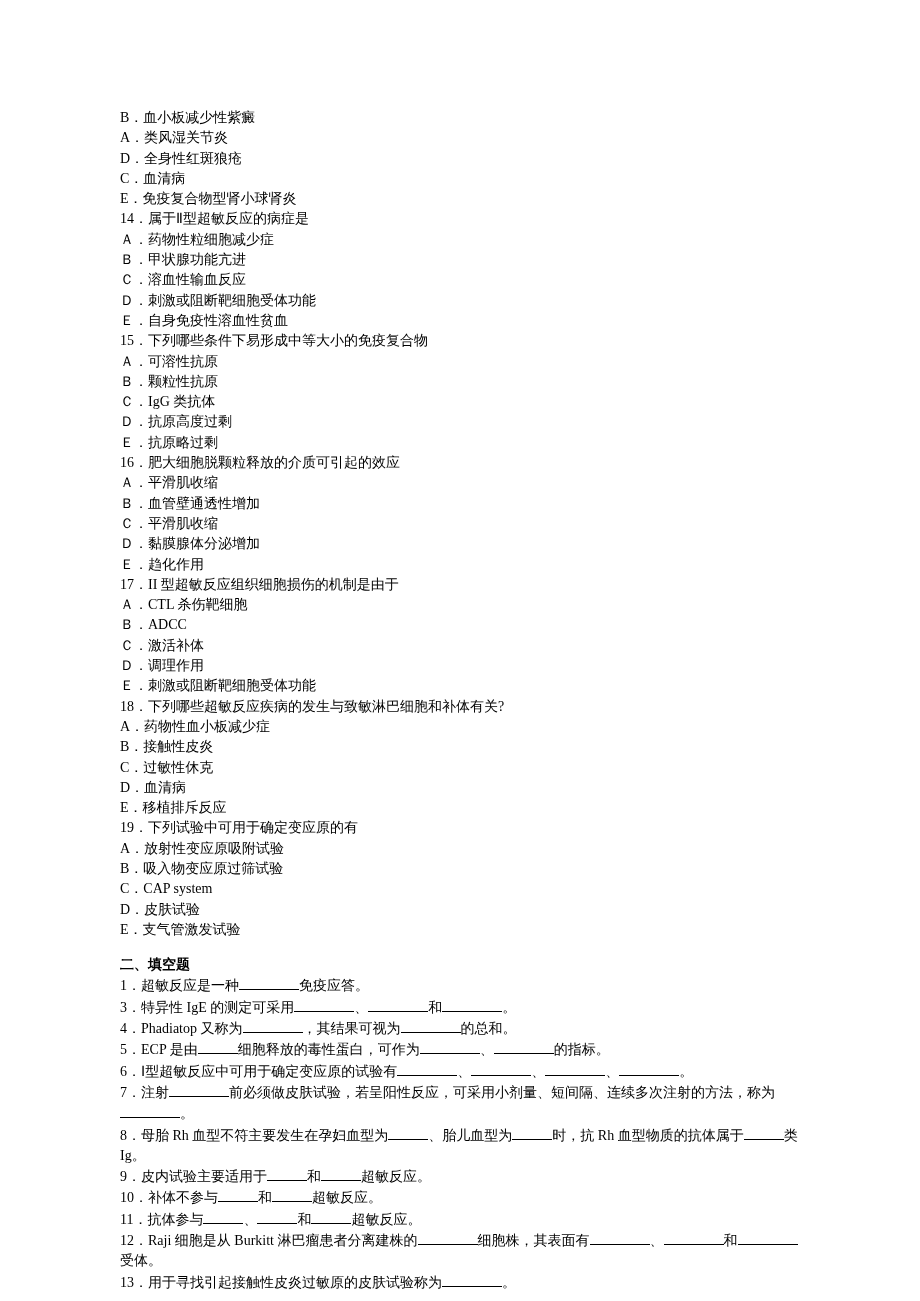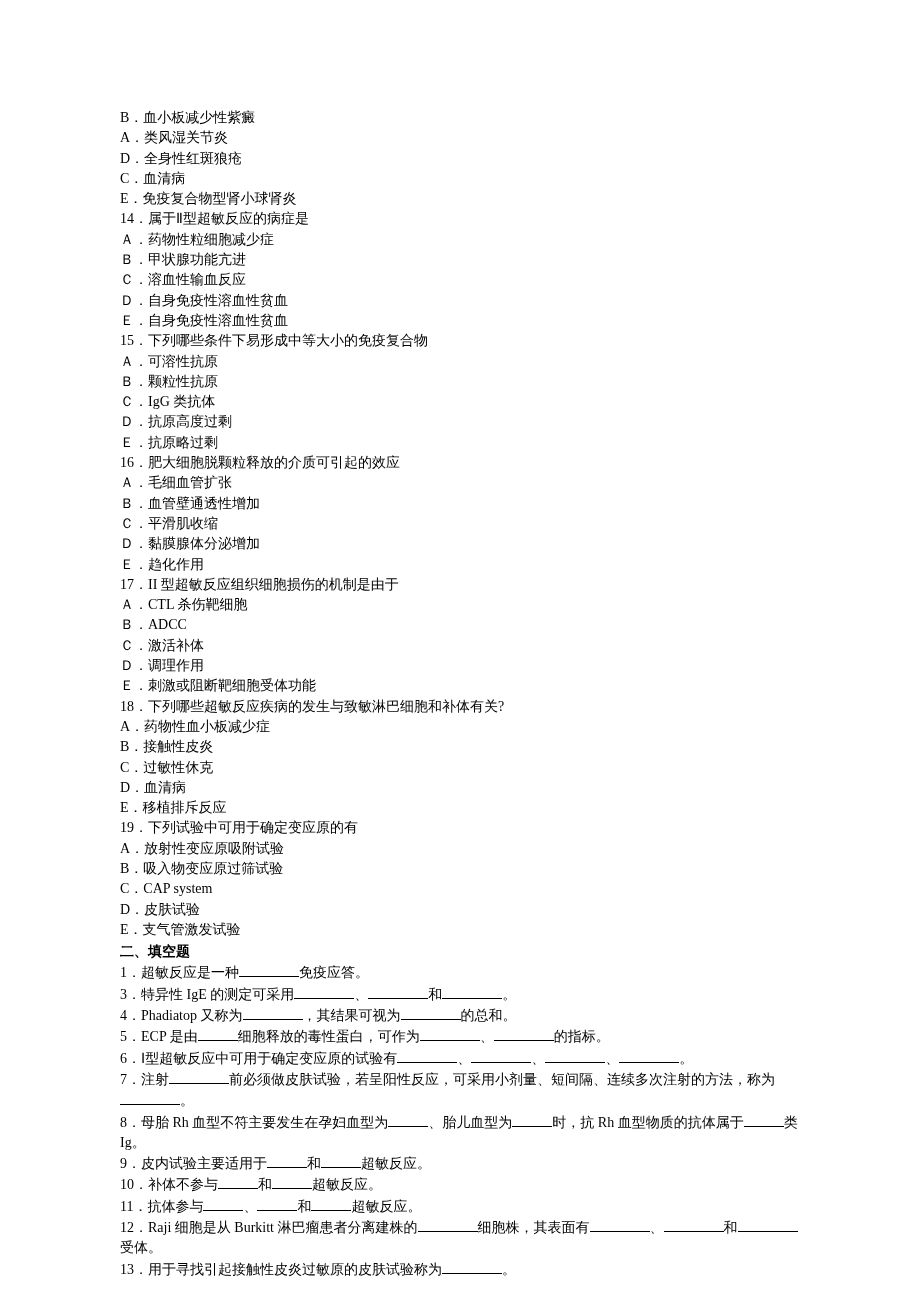--- a/index.html
+++ b/index.html
@@ -14,21 +14,21 @@
   .page {
     width: 680px;
     margin: 0 auto;
     padding: 108px 0 60px 0;
   }
   .line {
     white-space: normal;
   }
   .section-heading {
     font-weight: bold;
-    margin-top: 2px;
+    margin-top: 15px;
   }
   .blank {
     display: inline-block;
     border-bottom: 1px solid #000;
     min-width: 56px;
     height: 1em;
     vertical-align: baseline;
   }
   .blank.s { min-width: 40px; }
   .blank.m { min-width: 60px; }
@@ -44,36 +44,36 @@
     <div class="line">D．全身性红斑狼疮</div>
     <div class="line">C．血清病</div>
     <div class="line">E．免疫复合物型肾小球肾炎</div>
   </div>
 
   <div>
     <div class="line">14．属于Ⅱ型超敏反应的病症是</div>
     <div class="line">Ａ．药物性粒细胞减少症</div>
     <div class="line">Ｂ．甲状腺功能亢进</div>
     <div class="line">Ｃ．溶血性输血反应</div>
-    <div class="line">Ｄ．自身免疫性溶血性贫血</div>
+    <div class="line">Ｄ．刺激或阻断靶细胞受体功能</div>
     <div class="line">Ｅ．自身免疫性溶血性贫血</div>
   </div>
 
   <div>
     <div class="line">15．下列哪些条件下易形成中等大小的免疫复合物</div>
     <div class="line">Ａ．可溶性抗原</div>
     <div class="line">Ｂ．颗粒性抗原</div>
     <div class="line">Ｃ．IgG 类抗体</div>
     <div class="line">Ｄ．抗原高度过剩</div>
     <div class="line">Ｅ．抗原略过剩</div>
   </div>
 
   <div>
     <div class="line">16．肥大细胞脱颗粒释放的介质可引起的效应</div>
-    <div class="line">Ａ．毛细血管扩张</div>
+    <div class="line">Ａ．平滑肌收缩</div>
     <div class="line">Ｂ．血管壁通透性增加</div>
     <div class="line">Ｃ．平滑肌收缩</div>
     <div class="line">Ｄ．黏膜腺体分泌增加</div>
     <div class="line">Ｅ．趋化作用</div>
   </div>
 
   <div>
     <div class="line">17．II 型超敏反应组织细胞损伤的机制是由于</div>
     <div class="line">Ａ．CTL 杀伤靶细胞</div>
     <div class="line">Ｂ．ADCC</div>

